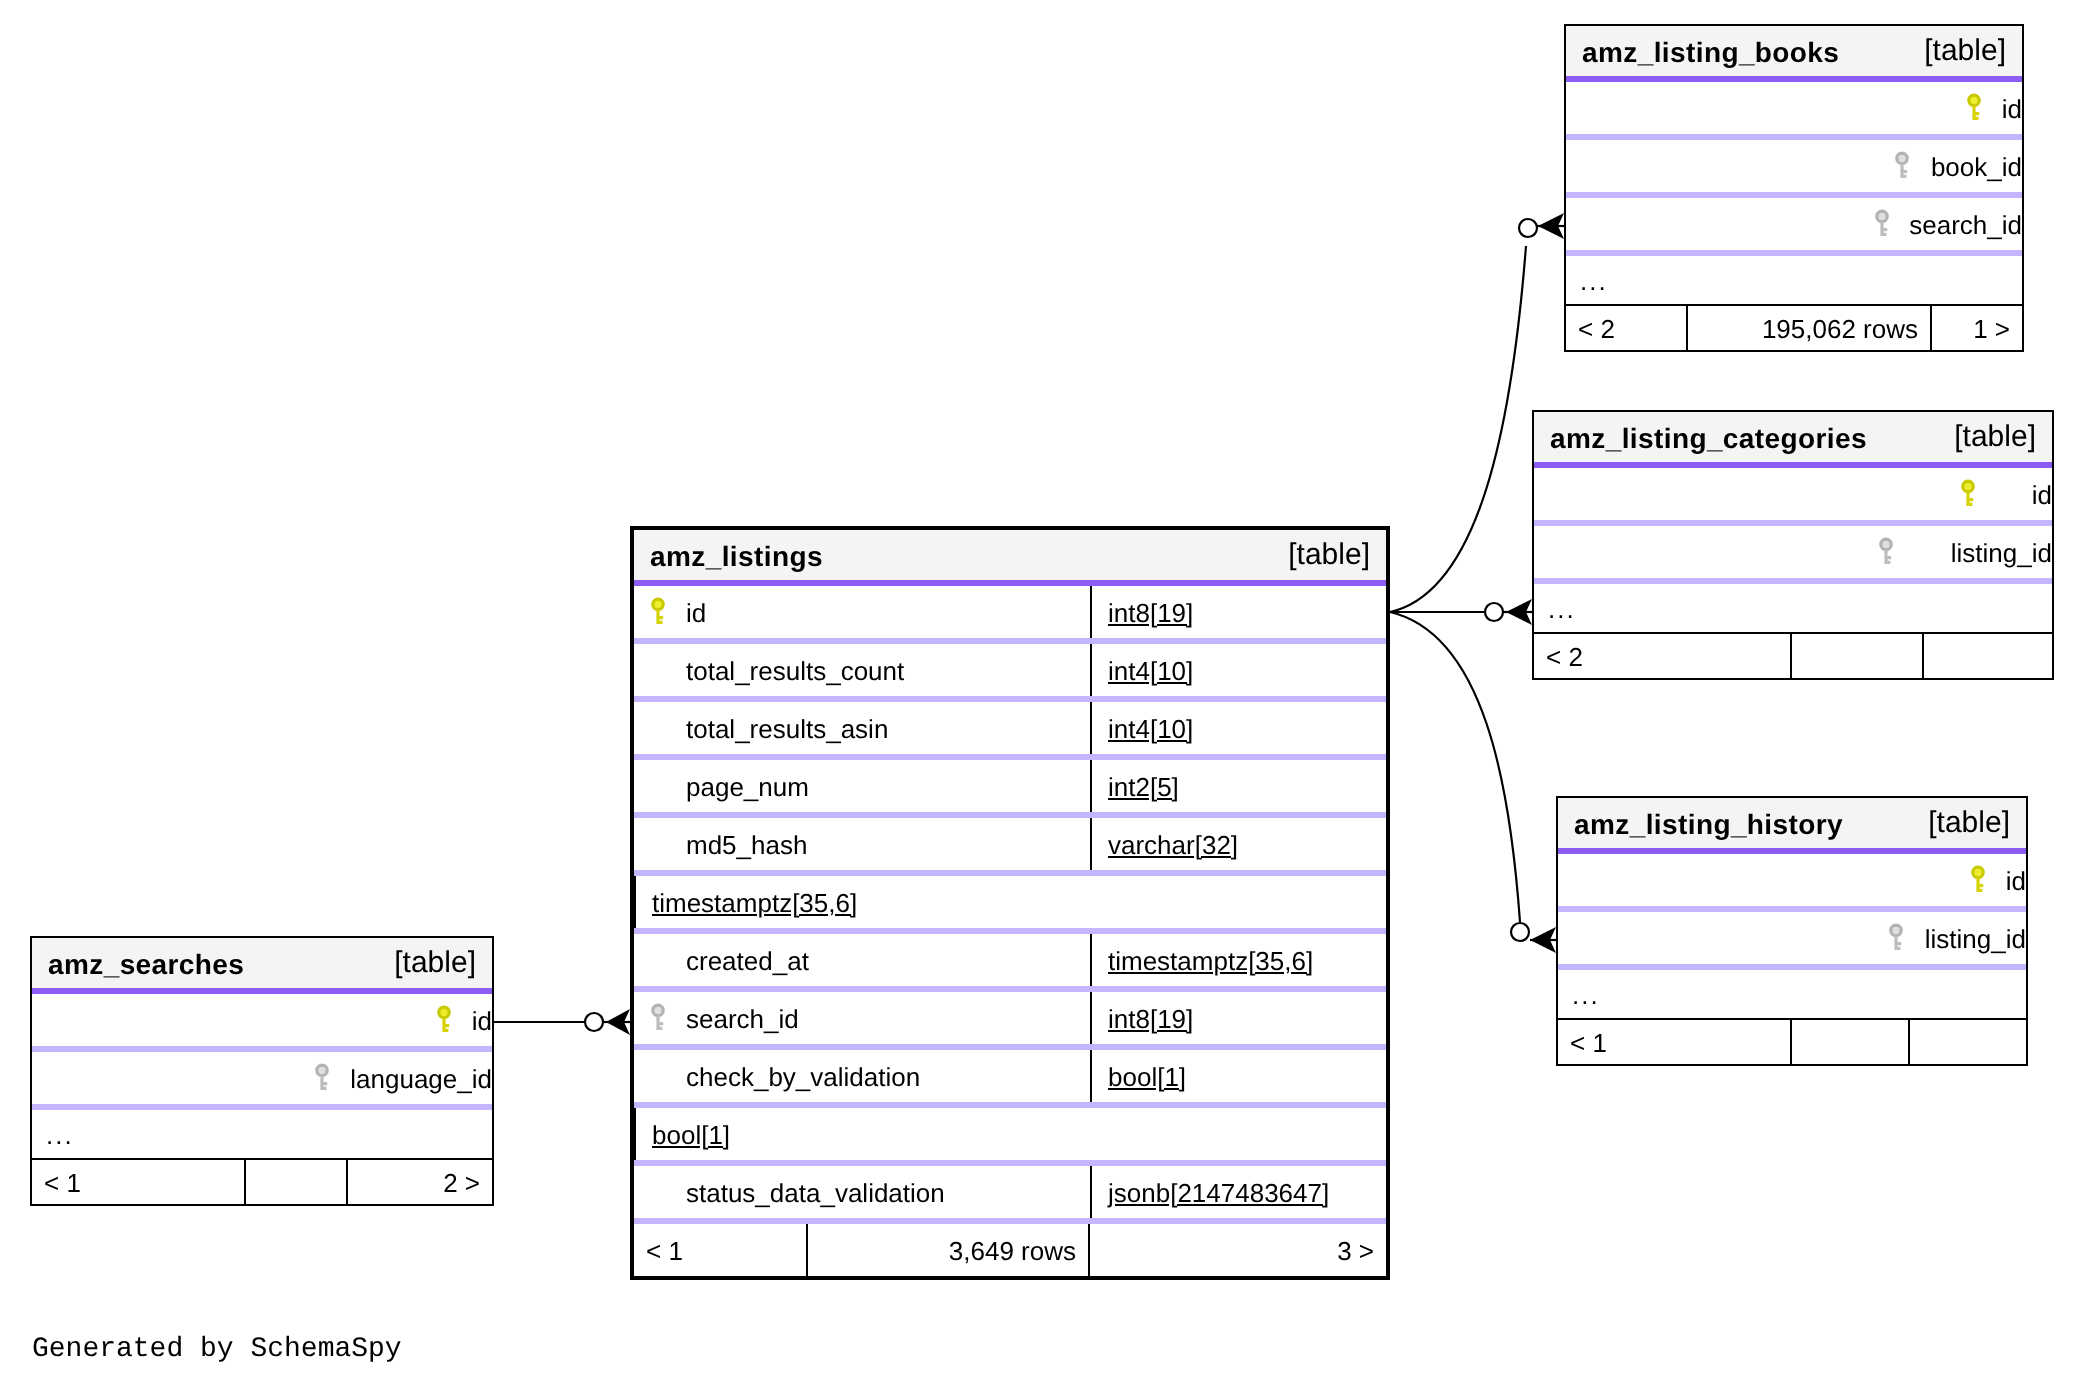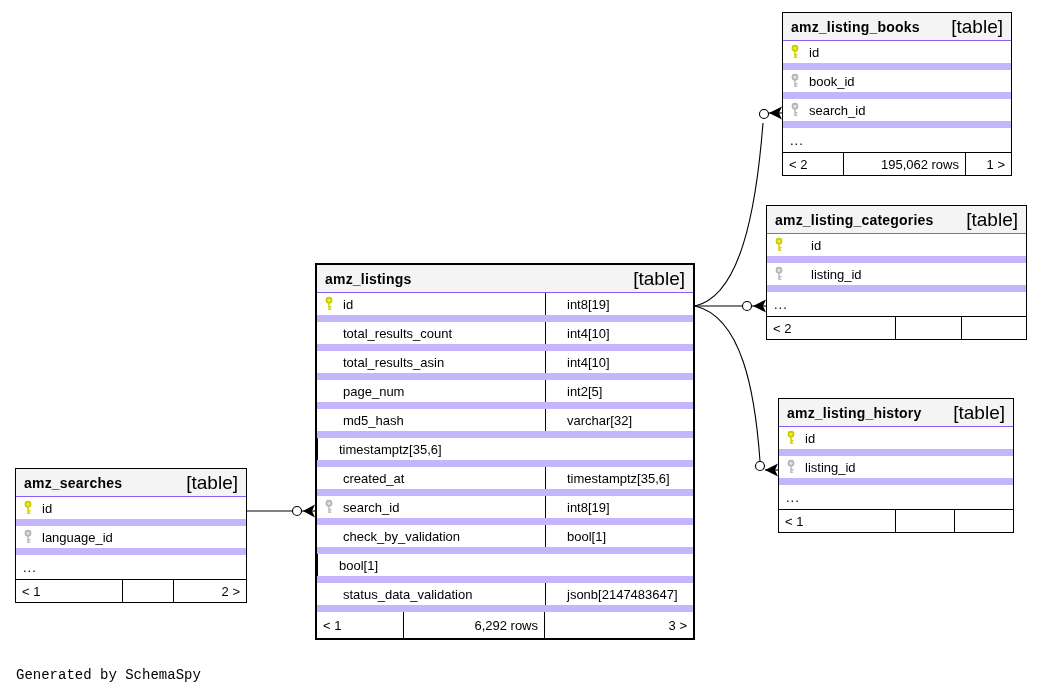--- a/index.html
+++ b/index.html
@@ -2,35 +2,35 @@
 <html><head>
 <meta charset="utf-8">
 <style>
   html,body{margin:0;padding:0;background:#ffffff;}
   .canvas{position:relative;width:1045px;height:696px;background:#ffffff;overflow:hidden;
           font-family:"Liberation Sans","DejaVu Sans",sans-serif;color:#000;}
   .rel-layer{position:absolute;left:0;top:0;z-index:1;pointer-events:none;}
   .tbl{position:absolute;z-index:2;background:#ffffff;border:1px solid #000;box-sizing:border-box;font-size:13px;}
   .tbl.focus{border-width:2px;}
   .thead{display:flex;justify-content:space-between;align-items:center;height:28px;
-         background:#f4f4f4;border-bottom:1px solid #8b5cf6;padding:0 8px;box-sizing:border-box;}
+         background:#f4f4f4;border-bottom:3px solid #8b5cf6;padding:0 8px;box-sizing:border-box;}
   .tname{font-weight:bold;font-size:14px;letter-spacing:.2px;}
-  .ttag{font-size:19px;font-weight:normal;}
-  .trow{display:flex;align-items:center;height:29px;border-bottom:7px solid #c4b5fd;box-sizing:border-box;}
+  .ttag{font-size:15px;font-weight:normal;}
+  .trow{display:flex;align-items:center;height:29px;border-bottom:3px solid #c4b5fd;box-sizing:border-box;justify-content:flex-end;}
   .pad{padding-left:7px;}
   .keyicon{width:12px;height:16px;margin-right:7px;flex:0 0 12px;display:inline-flex;align-items:center;}
   .keyicon svg{display:block;}
   .pk circle{fill:#eded2e;stroke:#c9c900;}
   .pk path{stroke:#d6d300;}
   .fk circle{fill:#e0e0e0;stroke:#b3b3b3;}
   .fk path{stroke:#bdbdbd;}
   .cname{white-space:nowrap;}
   .namecell{display:flex;align-items:center;width:228px;flex:0 0 228px;height:100%;padding-left:7px;box-sizing:border-box;}
   .typecell{flex:1;display:flex;align-items:center;height:100%;border-left:1px solid #000;
-            padding-left:21px;box-sizing:border-box;white-space:nowrap;}
+            padding-left:8px;box-sizing:border-box;white-space:nowrap;text-decoration:underline;}
   .tdots{display:flex;align-items:center;height:25px;border-bottom:1px solid #000;
          padding:0 7px;box-sizing:border-box;letter-spacing:1px;}
   .tfoot{display:flex;height:22px;box-sizing:border-box;}
   .fcell{display:flex;align-items:center;height:100%;padding:0 6px;box-sizing:border-box;
          border-right:1px solid #000;white-space:nowrap;}
   .fcell.last{border-right:none;}
   .fcell.right{justify-content:flex-end;}
   .fcell.grow{flex:1;}
   .note{position:absolute;left:16px;top:667px;font-size:14px;z-index:2;font-family:Liberation Mono, monospace;}
   .rel-line{stroke:#000;stroke-width:1.1;fill:none;}
@@ -252,21 +252,21 @@
     </div>
     <div class="trow">
       <div class="namecell">
           <span class="keyicon"></span>
         <span class="cname">status_data_validation</span>
         </div>
       <div class="typecell">jsonb[2147483647]</div>
     </div>
     <div class="tfoot" style="height:26px;">
       <span class="fcell" style="width:87px;">&lt; 1</span>
-      <span class="fcell right" style="width:141px;">6,292 rows</span>
+      <span class="fcell right" style="width:141px;">3,649 rows</span>
       <span class="fcell right grow last">3 &gt;</span>
     </div>
   </div>
 
   <div class="tbl" style="left:15px;top:468px;width:232px;">
     <div class="thead">
       <span class="tname">amz_searches</span>
       <span class="ttag">[table]</span>
     </div>
     <div class="trow pad">

